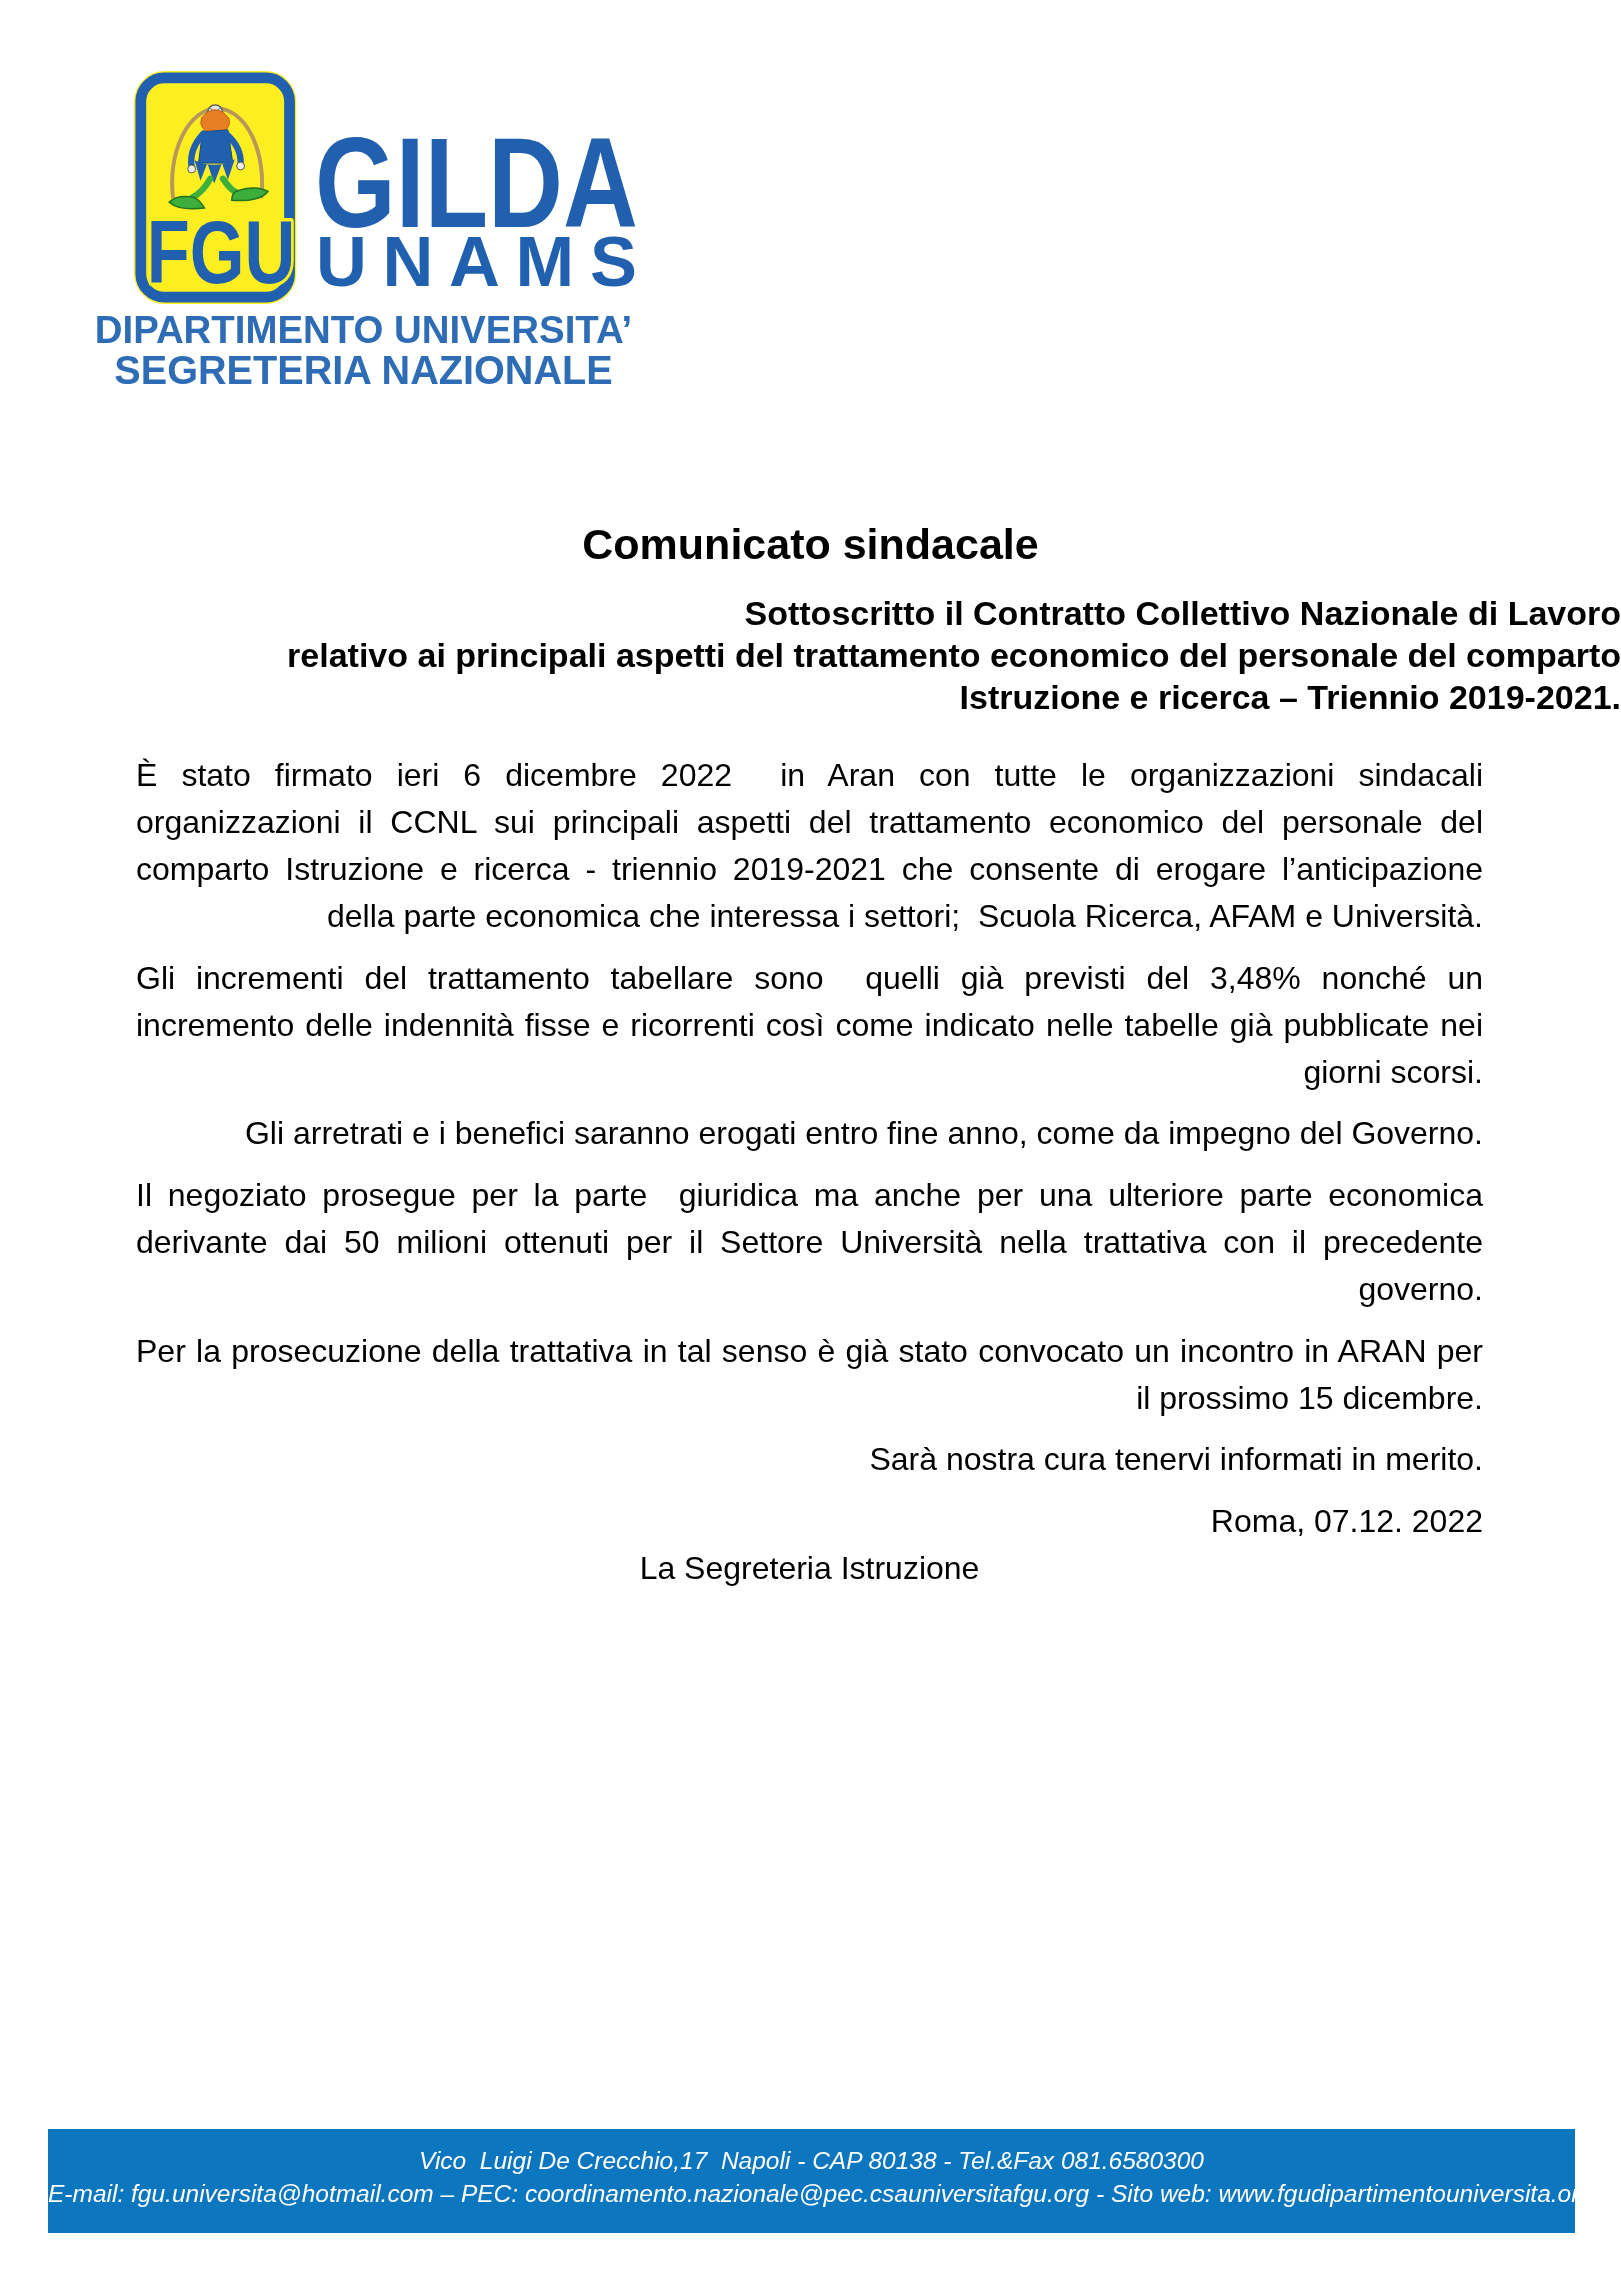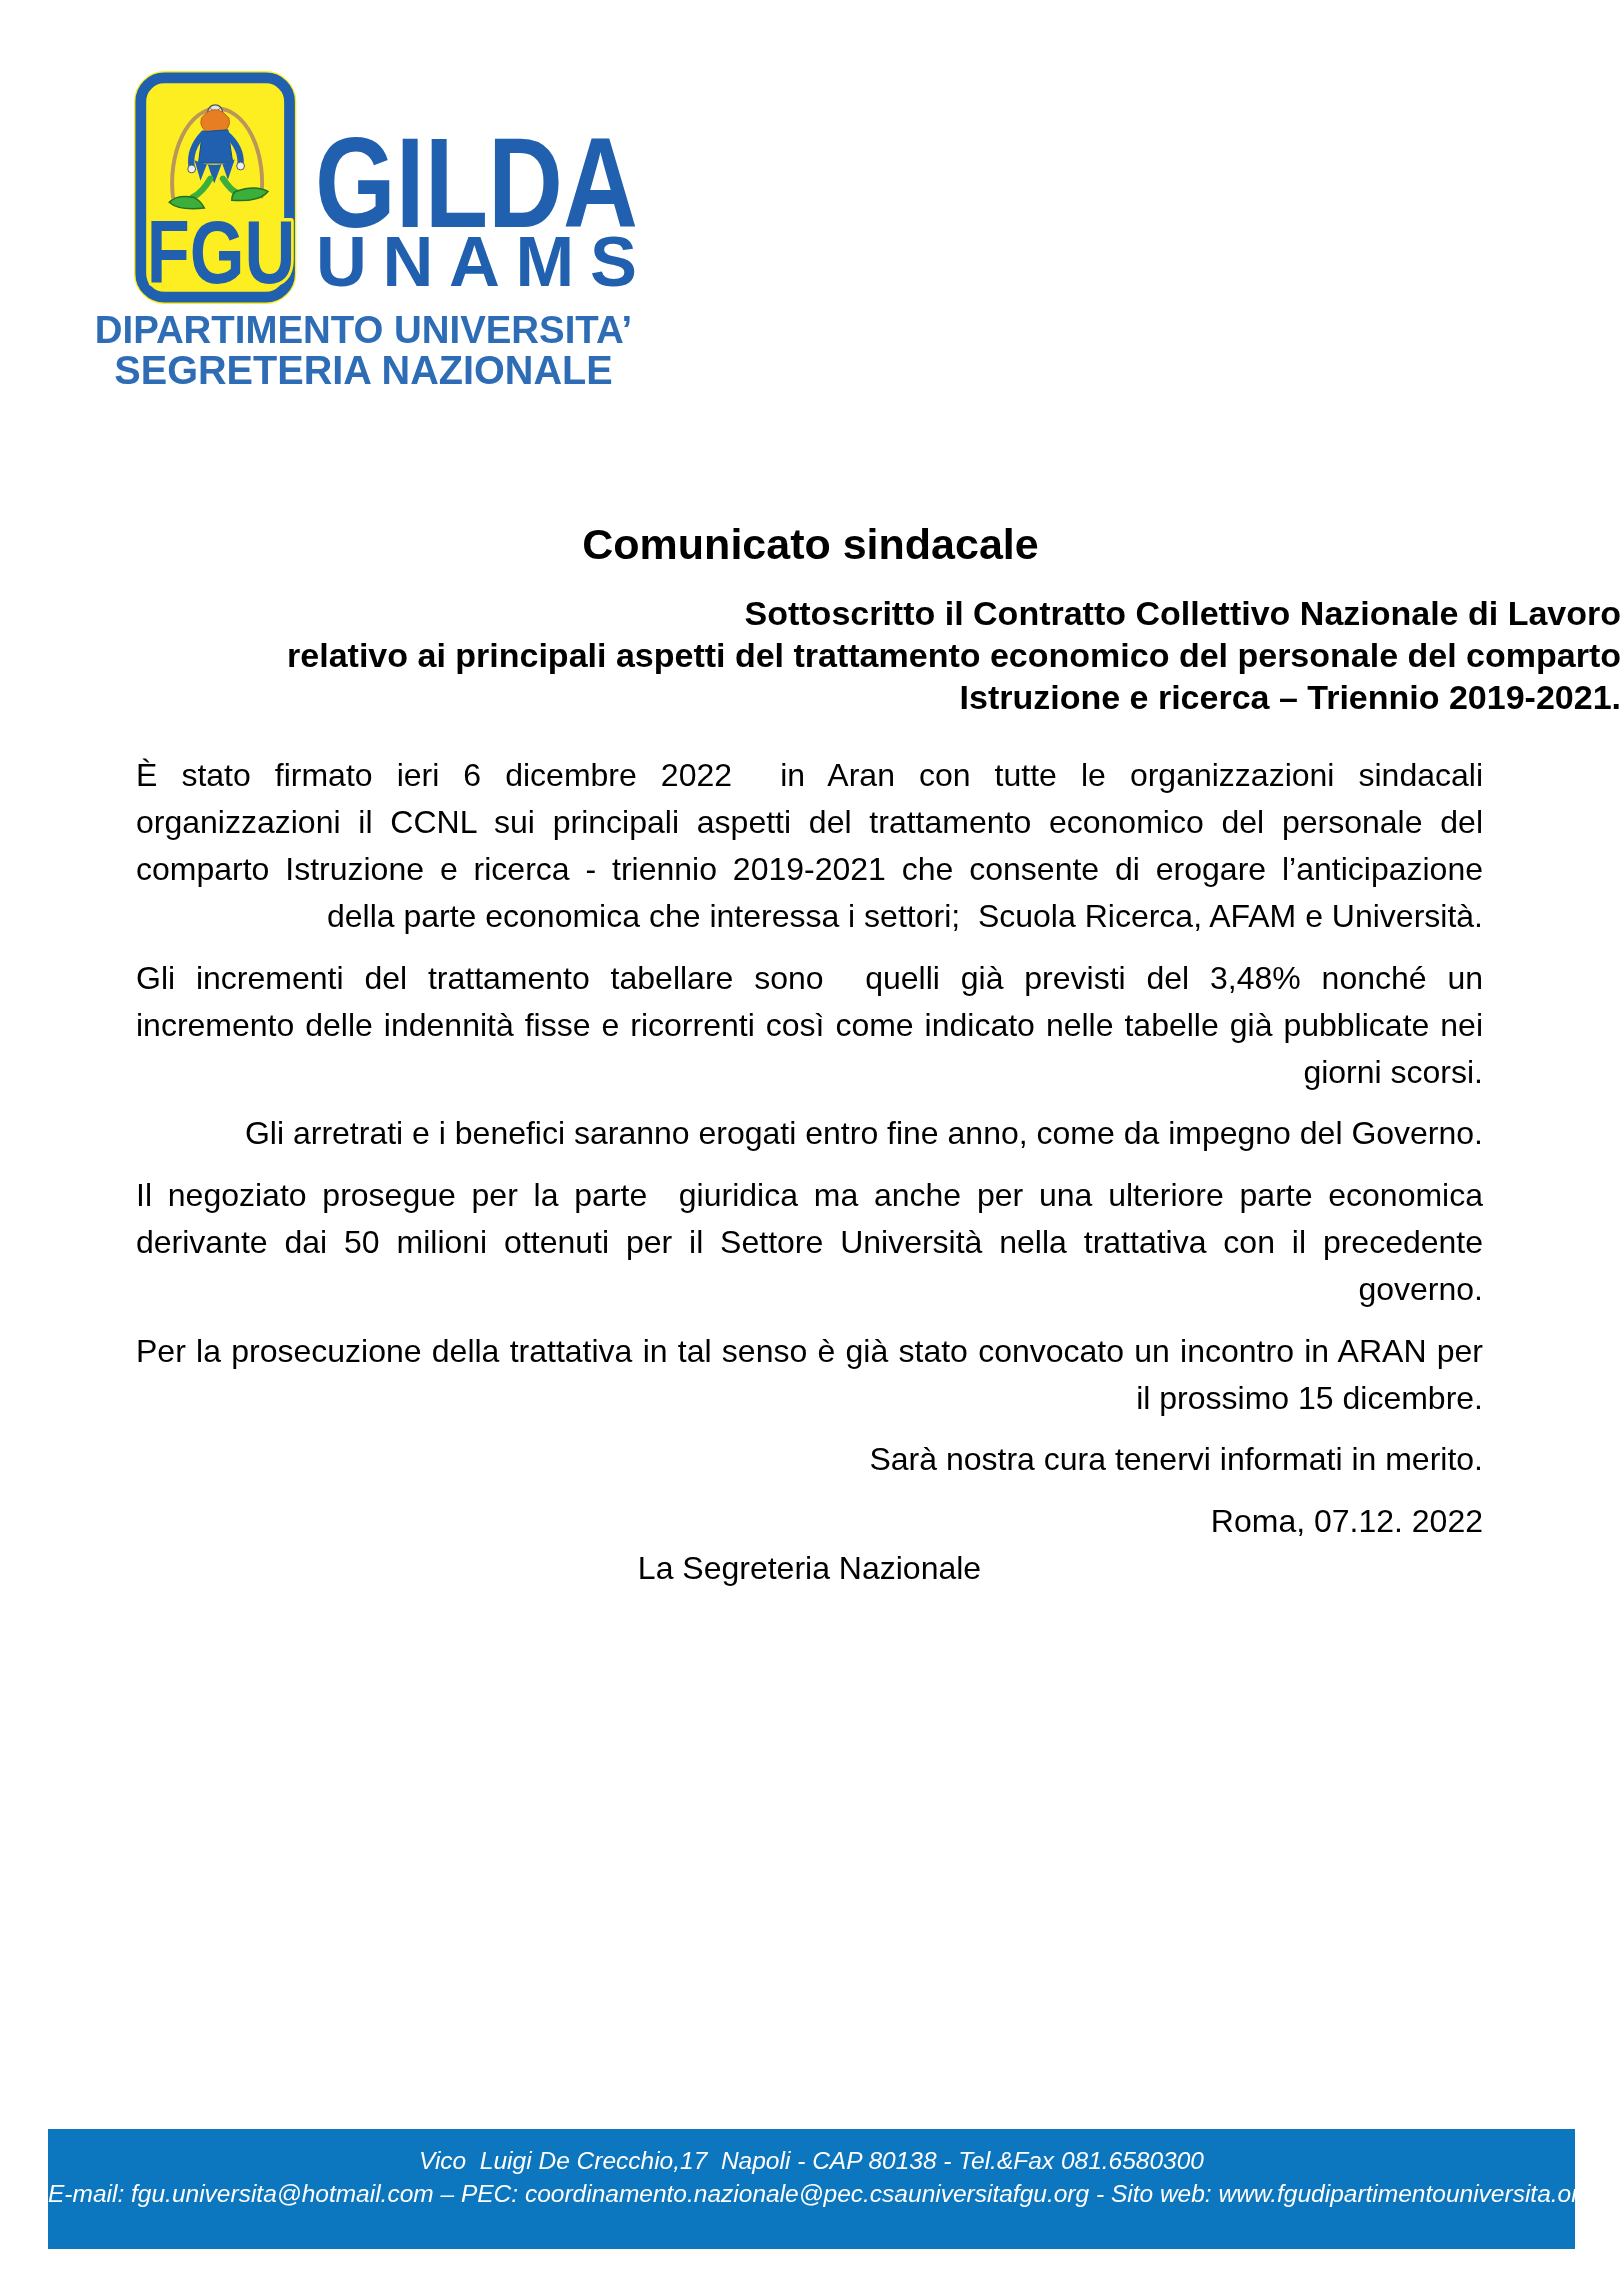--- a/index.html
+++ b/index.html
@@ -26,21 +26,21 @@
     font-weight:bold;font-size:34px;line-height:42px;}
   .subtitle div{white-space:nowrap;}
   .body-block{position:absolute;left:136px;top:752px;width:1347px;
     font-size:32px;line-height:47px;}
   .para{margin:0 0 14.7px 0;}
   .bline{min-height:47px;text-align:right;}
   .just{text-align:justify;text-align-last:justify;}
   .date-line{margin-top:15px;}
   .signature-line{text-align:center;}
   
-  .footer{position:absolute;left:48px;top:2129px;width:1527px;height:120px;
+  .footer{position:absolute;left:48px;top:2129px;width:1527px;height:104px;
     background:var(--footer-blue,#0C76BE);color:#fff;font-style:italic;
     text-align:center;overflow:hidden;box-sizing:border-box;padding-top:14.7px;}
   .fline{font-size:24.5px;line-height:33px;white-space:nowrap;}
 </style>
 </head>
 <body>
 
 <div class="page">
 
   <svg id="badge-svg" class="logo-svg" width="181" height="240" viewBox="0 0 185 245">
@@ -108,21 +108,21 @@
         </div>
         <div class="para">
           <div class="bline just">Per la prosecuzione della trattativa in tal senso è già stato convocato un incontro in ARAN per</div>
           <div class="bline">il prossimo 15 dicembre.</div>
         </div>
         <div class="para">
           <div class="bline">Sarà nostra cura tenervi informati in merito.</div>
         </div>
       </div>
     <div class="bline date-line">Roma, 07.12. 2022</div>
-    <div class="bline signature-line">La Segreteria Nazionale</div>
+    <div class="bline signature-line">La Segreteria Istruzione</div>
   </div>
 
   <div class="footer">
     <div class="fline">Vico&nbsp; Luigi De Crecchio,17&nbsp; Napoli - CAP 80138 - Tel.&amp;Fax 081.6580300</div>
     <div class="fline">E-mail: fgu.universita@hotmail.com – PEC: coordinamento.nazionale@pec.csauniversitafgu.org - Sito web: www.fgudipartimentouniversita.org</div>
   </div>
 
 </div>
 
 

